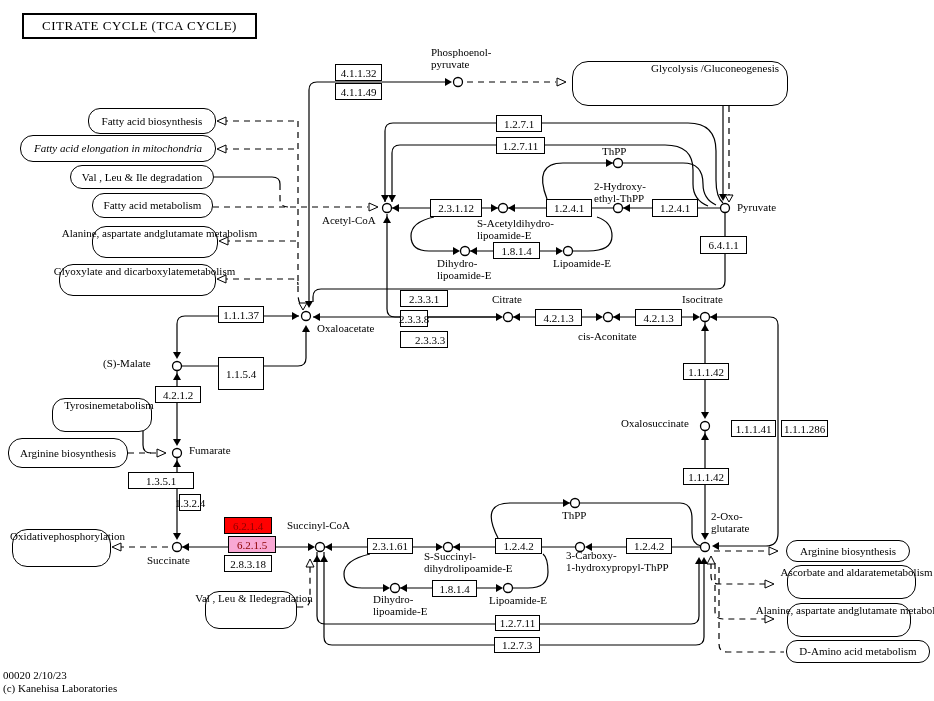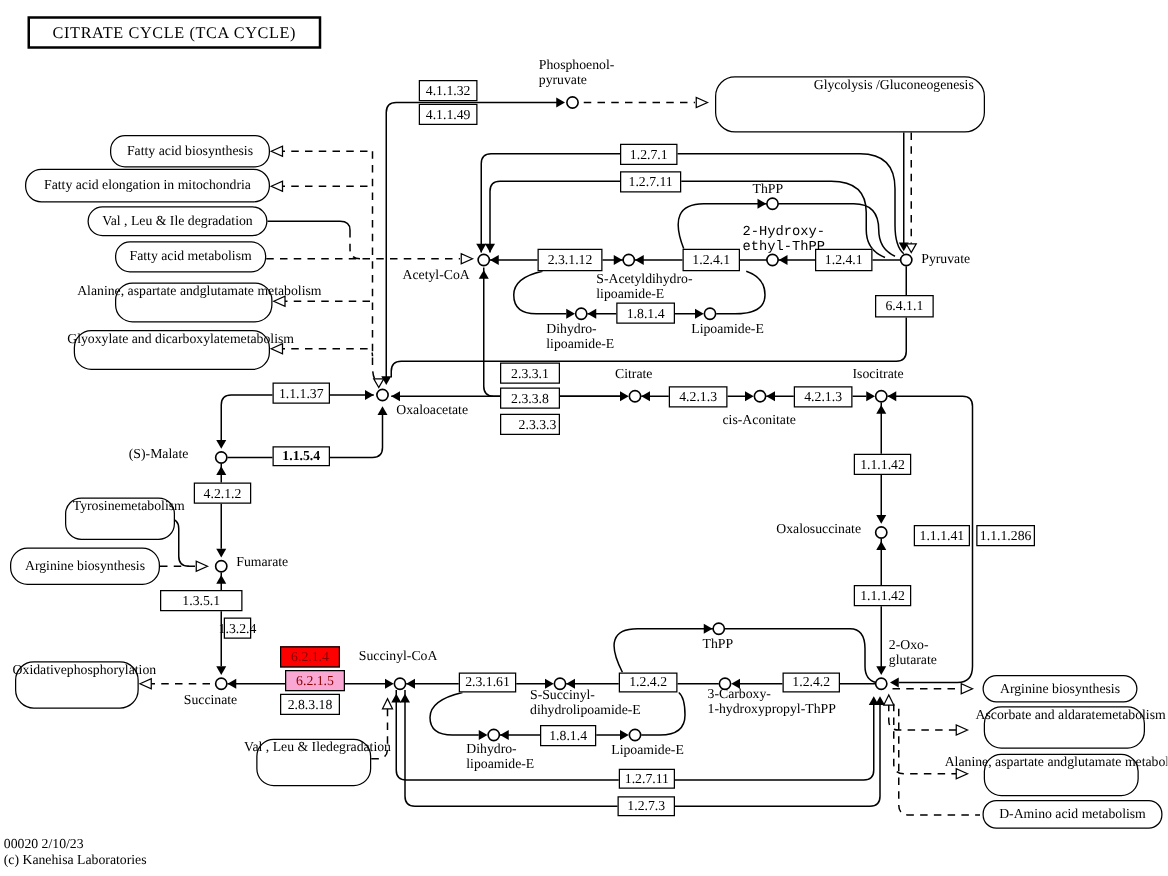--- a/index.html
+++ b/index.html
@@ -177,38 +177,38 @@
   <div class="title-box">CITRATE  CYCLE (TCA CYCLE)</div>
 
   <div id="boxes-layer">
       <div class="pbox left" style="left: 572px; top: 61px; width: 216px; height: 45px; border-radius: 16px; padding-left: 70px;">
         <div>Glycolysis /</div>
         <div>Gluconeogenesis</div>
       </div>
       <div class="pbox" style="left: 88px; top: 108px; width: 128px; height: 26px; border-radius: 12px;">
         <div>Fatty acid biosynthesis</div>
       </div>
-      <div class="pbox" style="left: 20px; top: 135px; width: 196px; height: 27px; border-radius: 13px;">
+      <div class="pbox" style="left: 20px; top: 135px; width: 196px; height: 27px; border-radius: 13px; font-style: italic;">
         <div>Fatty acid elongation in mitochondria</div>
       </div>
       <div class="pbox" style="left: 70px; top: 165px; width: 144px; height: 24px; border-radius: 12px;">
         <div>Val , Leu &amp; Ile degradation</div>
       </div>
       <div class="pbox" style="left: 92px; top: 193px; width: 121px; height: 25px; border-radius: 12px;">
         <div>Fatty acid metabolism</div>
       </div>
       <div class="pbox left" style="left: 92px; top: 226px; width: 126px; height: 32px; border-radius: 14px; padding-left: 9px;">
         <div>Alanine, aspartate and</div>
         <div>glutamate metabolism</div>
       </div>
       <div class="pbox left" style="left: 59px; top: 264px; width: 157px; height: 32px; border-radius: 14px; padding-left: 14px;">
         <div>Glyoxylate and dicarboxylate</div>
         <div>metabolism</div>
       </div>
-      <div class="pbox left" style="left: 52px; top: 398px; width: 88px; height: 34px; border-radius: 13px; padding-left: 14px;">
+      <div class="pbox left" style="left: 52px; top: 398px; width: 100px; height: 34px; border-radius: 13px; padding-left: 14px;">
         <div>Tyrosine</div>
         <div>metabolism</div>
       </div>
       <div class="pbox" style="left: 8px; top: 438px; width: 120px; height: 30px; border-radius: 14px;">
         <div>Arginine biosynthesis</div>
       </div>
       <div class="pbox left" style="left: 12px; top: 529px; width: 99px; height: 38px; border-radius: 15px; padding-left: 12px;">
         <div>Oxidative</div>
         <div>phosphorylation</div>
       </div>
@@ -233,26 +233,26 @@
       <div class="ebox" style="left: 335px; top: 64px; width: 47px; height: 17px;">4.1.1.32</div>
       <div class="ebox" style="left: 335px; top: 83px; width: 47px; height: 17px;">4.1.1.49</div>
       <div class="ebox" style="left: 496px; top: 115px; width: 46px; height: 17px;">1.2.7.1</div>
       <div class="ebox" style="left: 496px; top: 137px; width: 49px; height: 17px;">1.2.7.11</div>
       <div class="ebox" style="left: 430px; top: 199px; width: 52px; height: 18px;">2.3.1.12</div>
       <div class="ebox" style="left: 546px; top: 199px; width: 46px; height: 18px;">1.2.4.1</div>
       <div class="ebox" style="left: 652px; top: 199px; width: 46px; height: 18px;">1.2.4.1</div>
       <div class="ebox" style="left: 700px; top: 236px; width: 47px; height: 18px;">6.4.1.1</div>
       <div class="ebox" style="left: 493px; top: 242px; width: 47px; height: 17px;">1.8.1.4</div>
       <div class="ebox" style="left: 400px; top: 290px; width: 48px; height: 17px;">2.3.3.1</div>
-      <div class="ebox" style="left: 400px; top: 310px; width: 48px; height: 17px;">2.3.3.8</div>
+      <div class="ebox" style="left: 400px; top: 310px; width: 28px; height: 17px;">2.3.3.8</div>
       <div class="ebox" style="left: 400px; top: 331px; width: 48px; height: 17px; padding-left: 12px;">2.3.3.3</div>
       <div class="ebox" style="left: 535px; top: 309px; width: 47px; height: 17px;">4.2.1.3</div>
       <div class="ebox" style="left: 635px; top: 309px; width: 47px; height: 17px;">4.2.1.3</div>
       <div class="ebox" style="left: 218px; top: 306px; width: 46px; height: 17px;">1.1.1.37</div>
-      <div class="ebox" style="left: 218px; top: 357px; width: 46px; height: 16px; font-weight: bold;">1.1.5.4</div>
+      <div class="ebox" style="left: 218px; top: 357px; width: 46px; height: 33px;">1.1.5.4</div>
       <div class="ebox" style="left: 155px; top: 386px; width: 46px; height: 17px; text-align: right;">4.2.1.2</div>
       <div class="ebox" style="left: 683px; top: 363px; width: 46px; height: 17px;">1.1.1.42</div>
       <div class="ebox" style="left: 731px; top: 420px; width: 45px; height: 17px;">1.1.1.41</div>
       <div class="ebox" style="left: 781px; top: 420px; width: 47px; height: 17px;">1.1.1.286</div>
       <div class="ebox" style="left: 683px; top: 468px; width: 46px; height: 17px;">1.1.1.42</div>
       <div class="ebox" style="left: 128px; top: 472px; width: 66px; height: 17px;">1.3.5.1</div>
       <div class="ebox" style="left: 179px; top: 494px; width: 22px; height: 17px;">1.3.2.4</div>
       <div class="ebox" style="left: 224px; top: 517px; width: 48px; height: 17px; background: rgb(255, 0, 0); color: rgb(139, 0, 0);">6.2.1.4</div>
       <div class="ebox" style="left: 228px; top: 536px; width: 48px; height: 17px; background: #f9a8d4; color: rgb(139, 0, 0);">6.2.1.5</div>
       <div class="ebox" style="left: 224px; top: 555px; width: 48px; height: 17px;">2.8.3.18</div>
@@ -264,21 +264,21 @@
       <div class="ebox" style="left: 494px; top: 637px; width: 46px; height: 16px;">1.2.7.3</div>
     </div>
   <div id="labels-layer">
       <div class="clabel" style="left: 431px; top: 47px;">
         <div>Phosphoenol-</div>
         <div>pyruvate</div>
       </div>
       <div class="clabel" style="left: 602px; top: 146px;">
         <div>ThPP</div>
       </div>
-      <div class="clabel" style="left: 594px; top: 181px; font-family: Liberation Mono, monospace;">
+      <div class="clabel" style="left: 594px; top: 181px;">
         <div>2-Hydroxy-</div>
         <div>ethyl-ThPP</div>
       </div>
       <div class="clabel" style="left: 737px; top: 202px;">
         <div>Pyruvate</div>
       </div>
       <div class="clabel" style="left: 322px; top: 215px;">
         <div>Acetyl-CoA</div>
       </div>
       <div class="clabel" style="left: 477px; top: 218px;">

